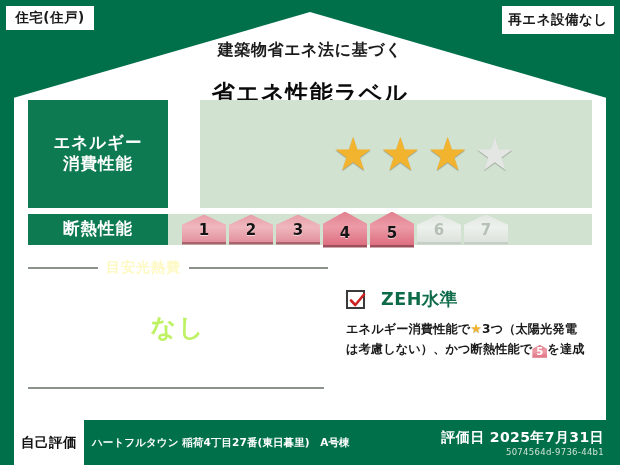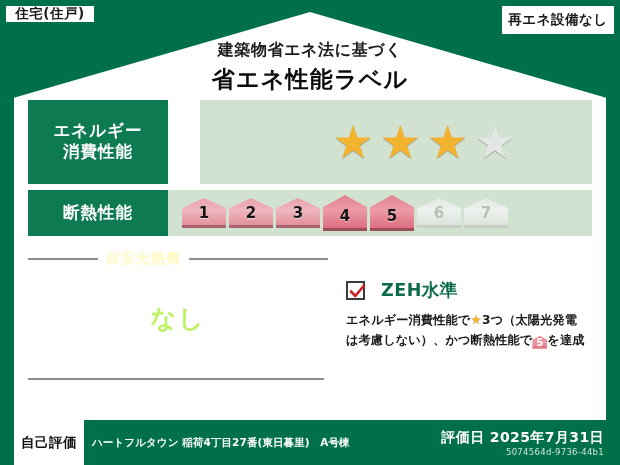--- a/index.html
+++ b/index.html
@@ -20,21 +20,21 @@
     background: #ffffff;
     color: #1a1a1a;
     font-size: 13.5px;
     font-weight: 700;
     letter-spacing: .5px;
     display: flex;
     align-items: center;
     justify-content: center;
     z-index: 6;
   }
-  #tag-left  { left: 6px;  top: 6px; width: 88px;  height: 16px; }
+  #tag-left  { left: 6px;  top: 6px; width: 88px;  height: 24px; }
   #tag-right { right: 6px; top: 6px; width: 112px; height: 28px; }
 
   
   #house {
     position: absolute;
     left: 14px; top: 12px;
     width: 592px; height: 408px;
     background: #ffffff;
     clip-path: polygon(0% 21%, 50% 0%, 100% 21%, 100% 100%, 0% 100%);
     z-index: 2;
@@ -46,21 +46,21 @@
     left: 0; top: 40px; width: 620px;
     text-align: center;
     z-index: 4;
   }
   #title-sub {
     font-size: 16px; font-weight: 700; color: #1b1b1b;
     letter-spacing: .6px;
   }
   #title-main {
     font-size: 23px; font-weight: 700; color: #0b0b0b;
-    letter-spacing: 1.2px; margin-top: 3px;
+    letter-spacing: 1.2px; margin-top: 17px;
   }
 
   
   #content {
     position: absolute;
     left: 28px; top: 100px;
     width: 564px; height: 300px;
     z-index: 5;
   }
 
@@ -75,27 +75,27 @@
     text-align: center;
     line-height: 1.25;
     letter-spacing: 1px;
   }
   .row-value {
     background: #D2E2D0;
     display: flex; align-items: center;
     flex: 1;
   }
 
-  #row-energy { height: 84px; gap: 32px; }
+  #row-energy { height: 108px; gap: 32px; }
   #row-energy .row-label { width: 140px; font-size: 16.5px; }
   #row-energy .row-value { justify-content: center; gap: 4px; padding-left: 56px; }
 
   .spacer-6 { height: 6px; }
 
-  #row-insul { height: 46px; border-radius: 10px; }
+  #row-insul { height: 31px; border-radius: 10px; }
   #row-insul .row-label { width: 140px; font-size: 16.5px; }
   #row-insul .row-value { justify-content: flex-start; padding-left: 14px; gap: 3px; }
 
   
   .star {
     display: inline-block;
     font-size: 46px;
     line-height: 1;
     margin: 0 1px;
     text-shadow: 0 1px 1px rgba(0,0,0,.28);

